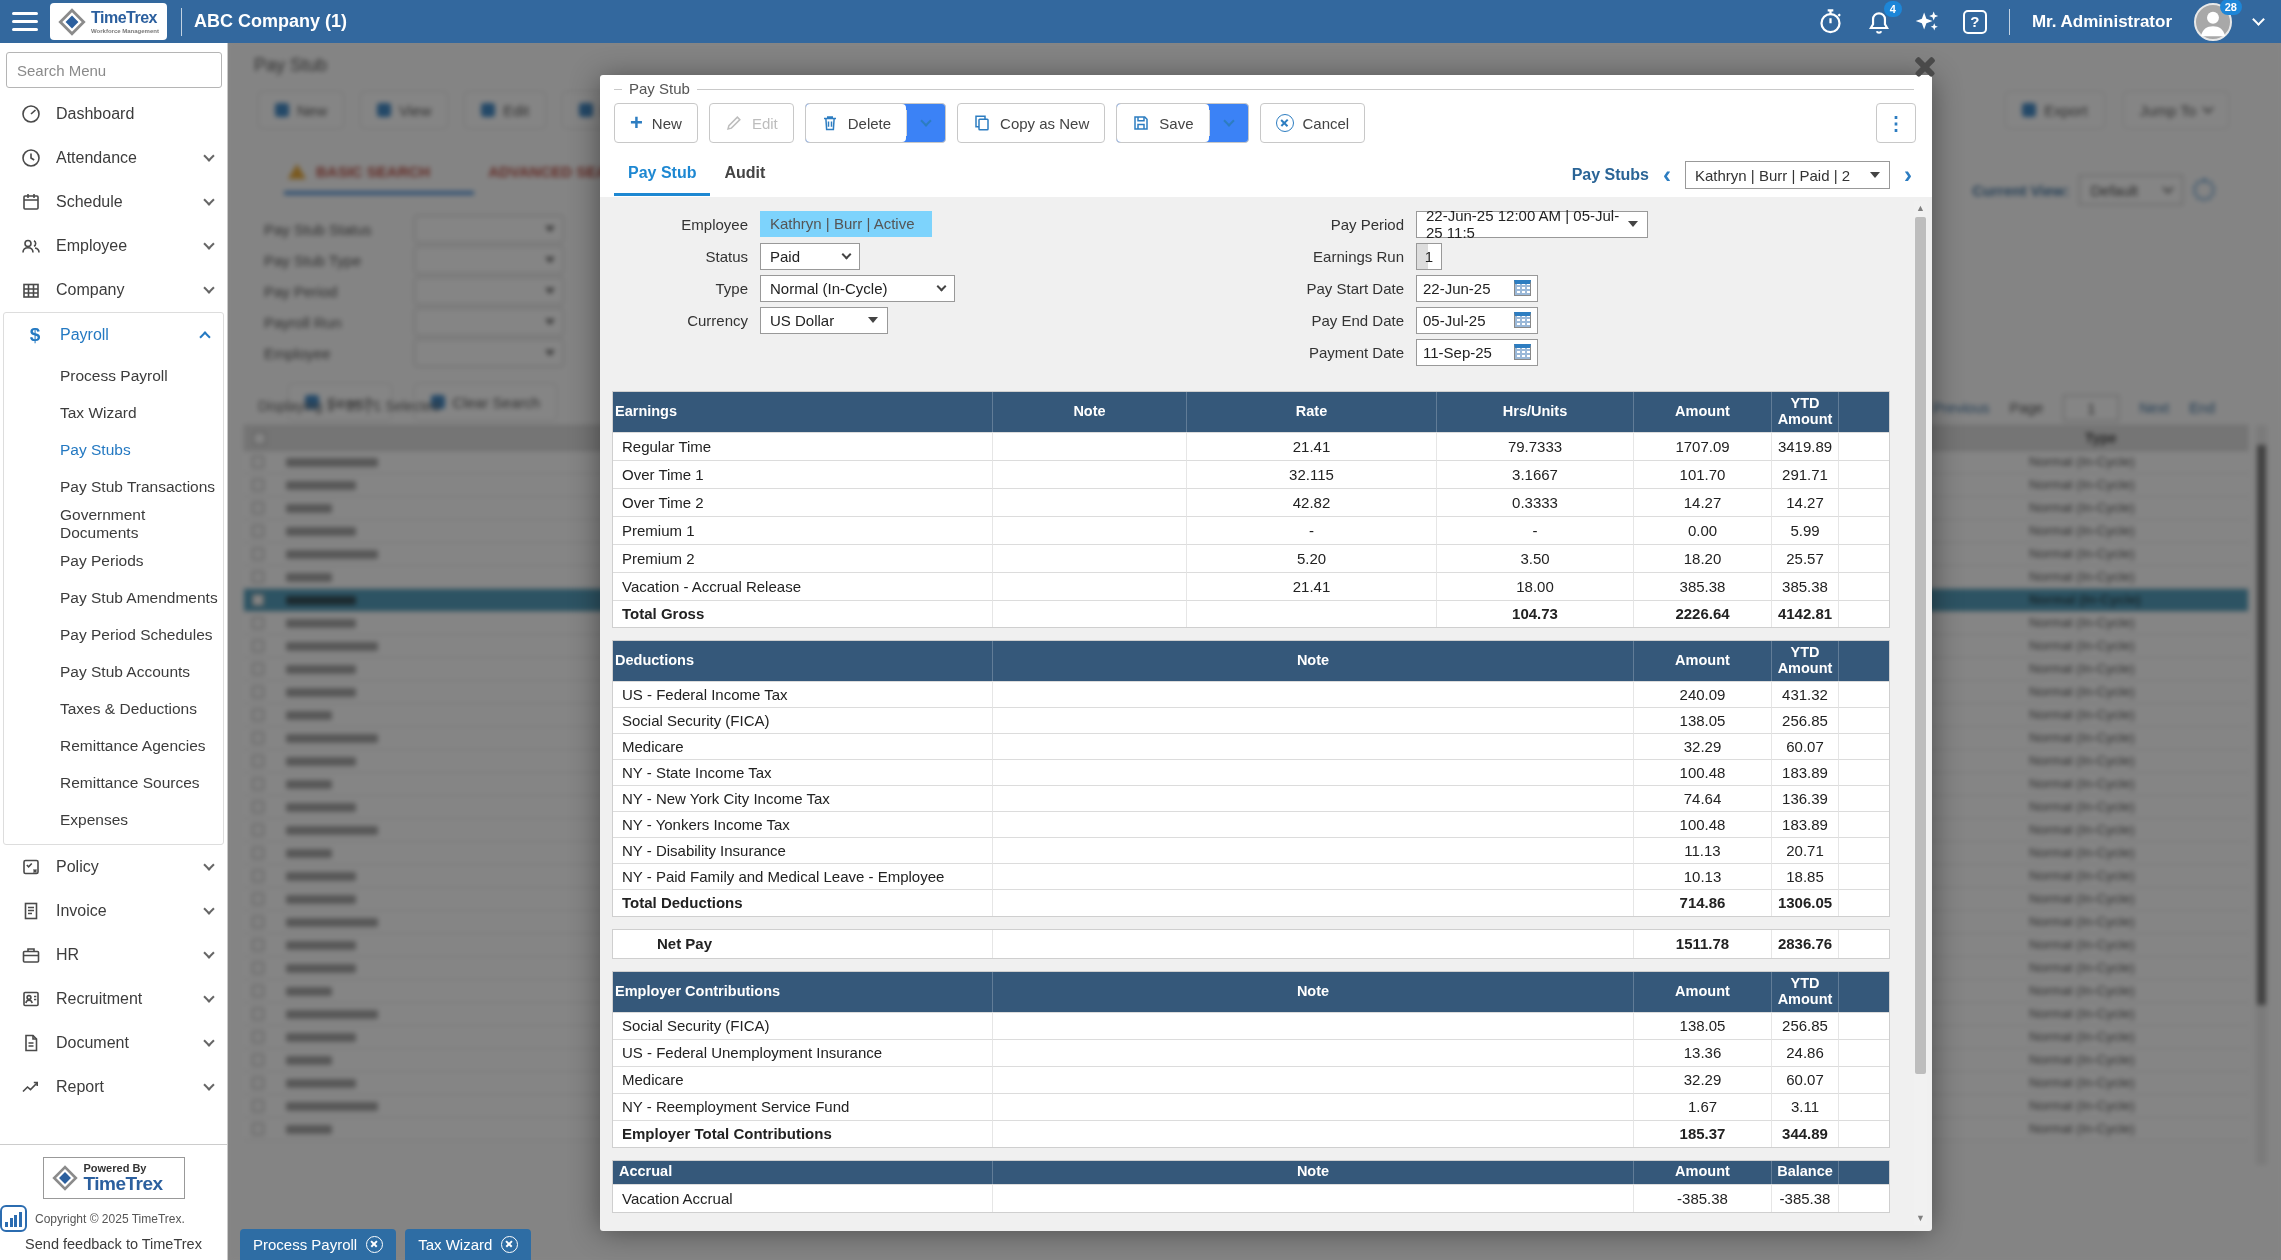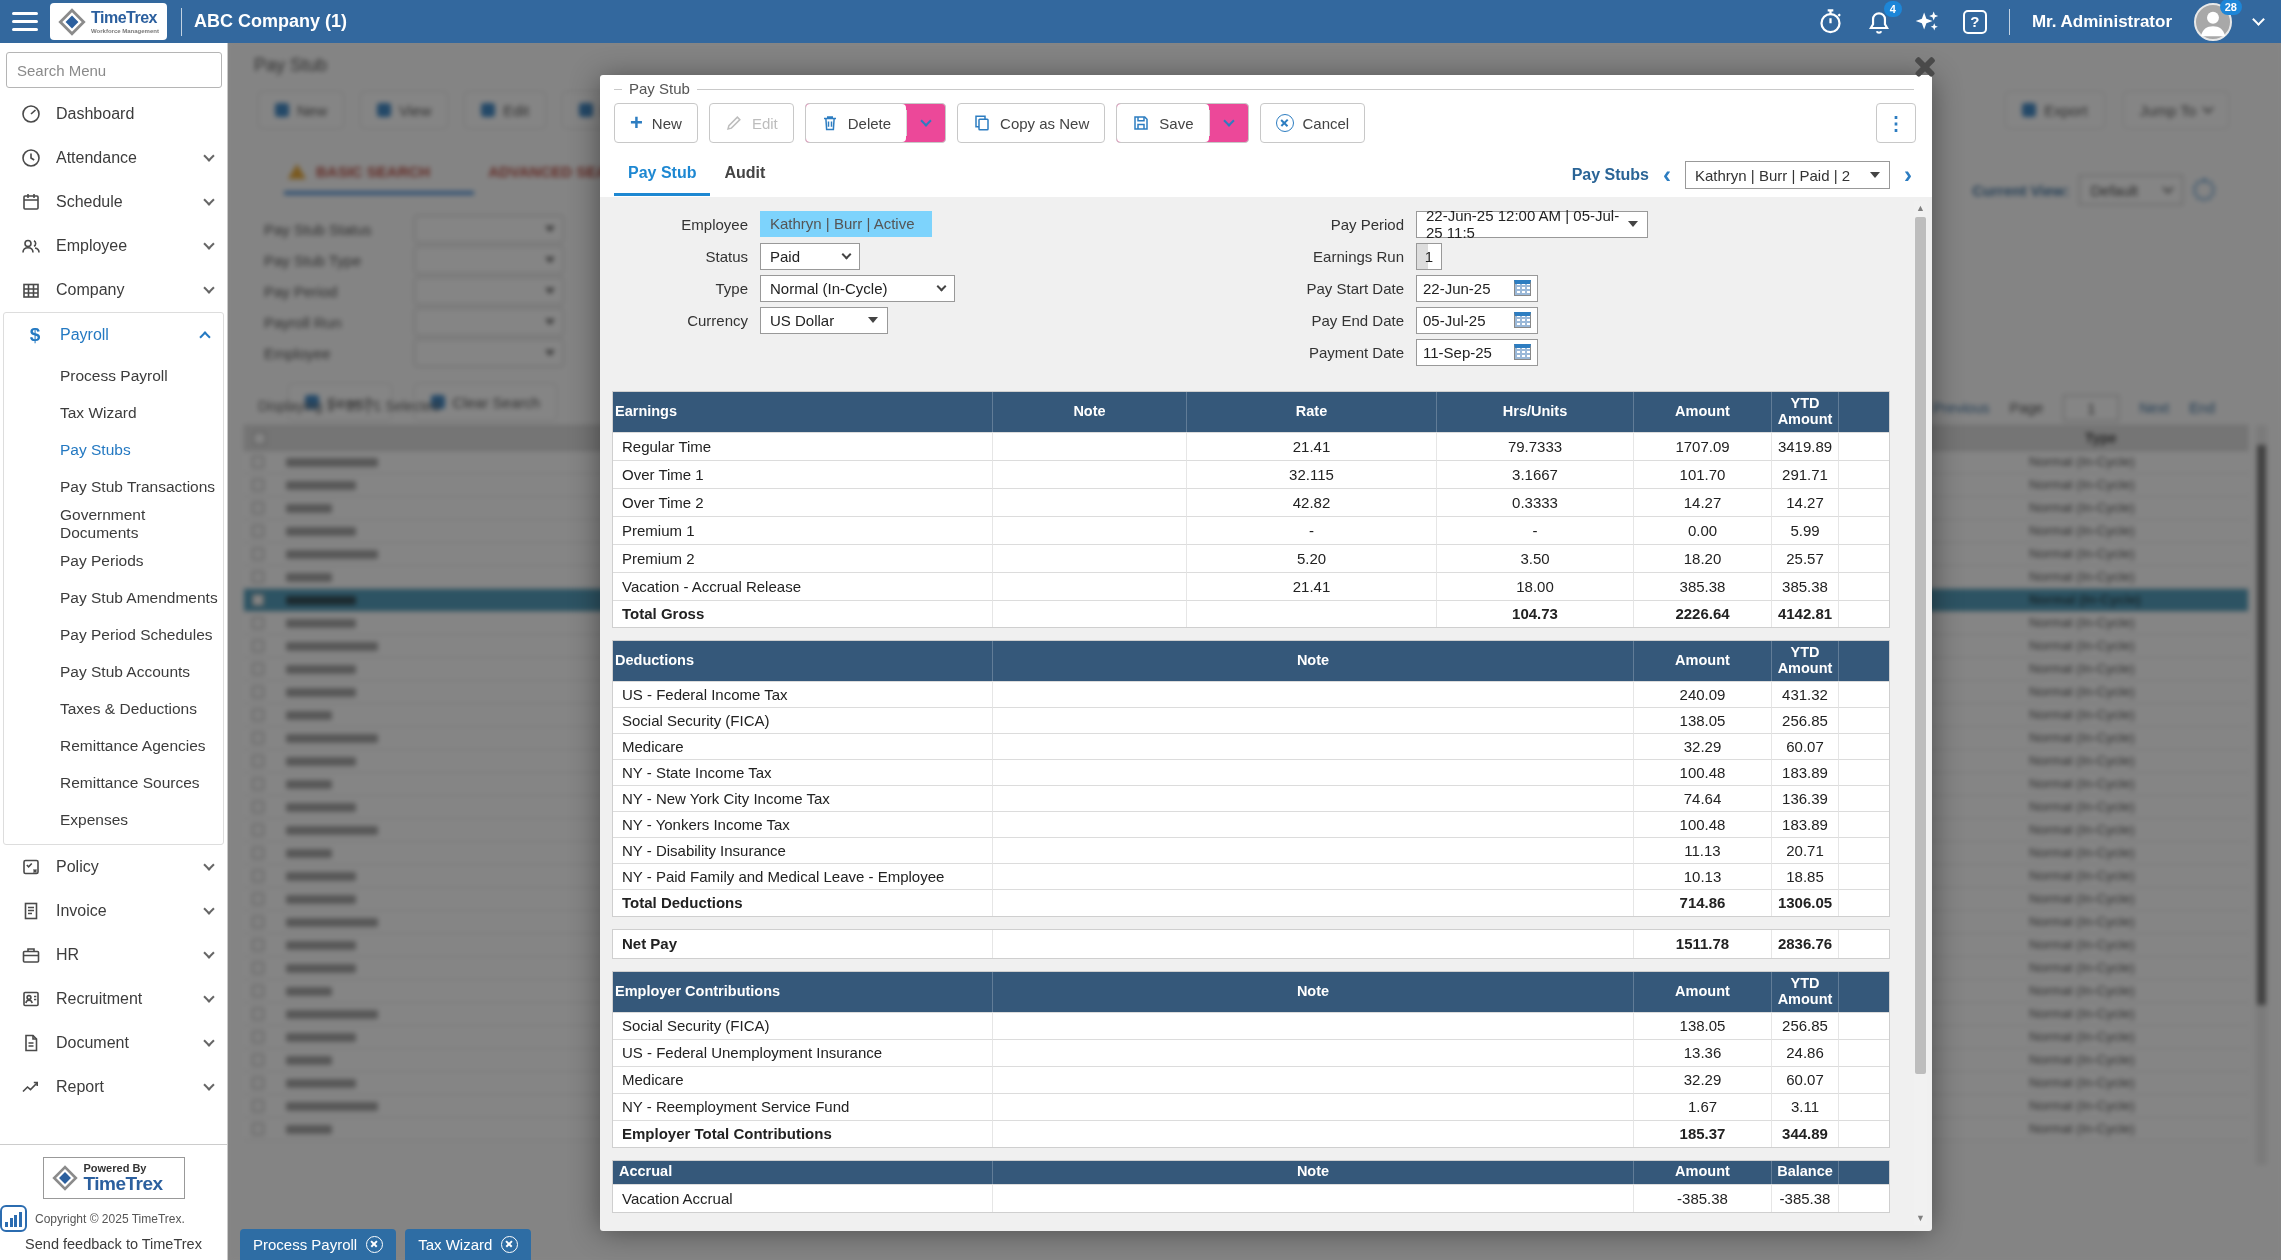--- a/index.html
+++ b/index.html
@@ -113,21 +113,21 @@
   .modal-close::before,.modal-close::after { content:""; position:absolute; left:3px; top:12px; width:24px; height:5.5px; background:#4a4a4a; border-radius:2px; }
   .modal-close::before { transform:rotate(45deg); }
   .modal-close::after { transform:rotate(-45deg); }
 
   .legend-row { position:relative; margin:14px 18px 0 14px; border-top:1px solid #c9c9c9; }
   .legend-text { position:absolute; left:8px; top:-10px; background:#fff; padding:0 7px; font-size:15px; color:#555; }
 
   .mtoolbar { display:flex; align-items:center; gap:11px; padding:13px 16px 10px 14px; }
   .mbtn { height:40px; border:1px solid #c8c8c8; border-radius:4px; background:#fff; display:inline-flex; align-items:center; gap:9px; padding:0 15px; font-size:15px; color:#444; font-family:inherit; cursor:pointer; }
   .mbtn.disabled { color:#bdbdbd; cursor:default; }
-  .splitbtn { display:inline-flex; border:1px solid #c8c8c8; border-radius:4px; background:#ec4899; height:40px; align-items:stretch; }
+  .splitbtn { display:inline-flex; border:1px solid #c8c8c8; border-radius:4px; background:#3b82f6; height:40px; align-items:stretch; }
   .splitbtn .mbtn { border:none; height:38px; }
   .split-div { width:1px; background:#d8d8d8; margin:6px 0; }
   .split-chev { width:38px; display:flex; align-items:center; justify-content:center; cursor:pointer; }
   .chev-b { width:8px; height:8px; border-right:2px solid #2d7dc1; border-bottom:2px solid #2d7dc1; transform:rotate(45deg); margin-top:-4px; }
   .ic-plus { color:#2d7dc1; font-size:22px; font-weight:bold; line-height:1; }
   .ic-plus::before { content:"+"; }
   .xcirc-b { position:relative; width:18px; height:18px; border:1.6px solid #2d7dc1; border-radius:50%; }
   .xcirc-b::before,.xcirc-b::after { content:""; position:absolute; left:3.2px; top:6.8px; width:8.5px; height:1.7px; background:#2d7dc1; }
   .xcirc-b::before { transform:rotate(45deg); }
   .xcirc-b::after { transform:rotate(-45deg); }
@@ -990,21 +990,21 @@
             <div class="bc first">Total Deductions</div>
             <div class="bc"></div>
             <div class="bc num">714.86</div>
             <div class="bc num">1306.05</div>
             <div class="bc"></div>
           </div>
         </div>
 
         <div class="tbl gap netpay">
           <div class="trow grid-ded">
-            <div class="bc first" style="border-top:none;">Net Pay</div>
+            <div class="bc first" style="border-top:none;margin-left:35px;">Net Pay</div>
             <div class="bc" style="border-top:none;"></div>
             <div class="bc num" style="border-top:none;">1511.78</div>
             <div class="bc num" style="border-top:none;">2836.76</div>
             <div class="bc" style="border-top:none;"></div>
           </div>
         </div>
 
         <div class="tbl gap">
           <div class="trow thead grid-ded">
             <div class="hc first">Employer Contributions</div>

